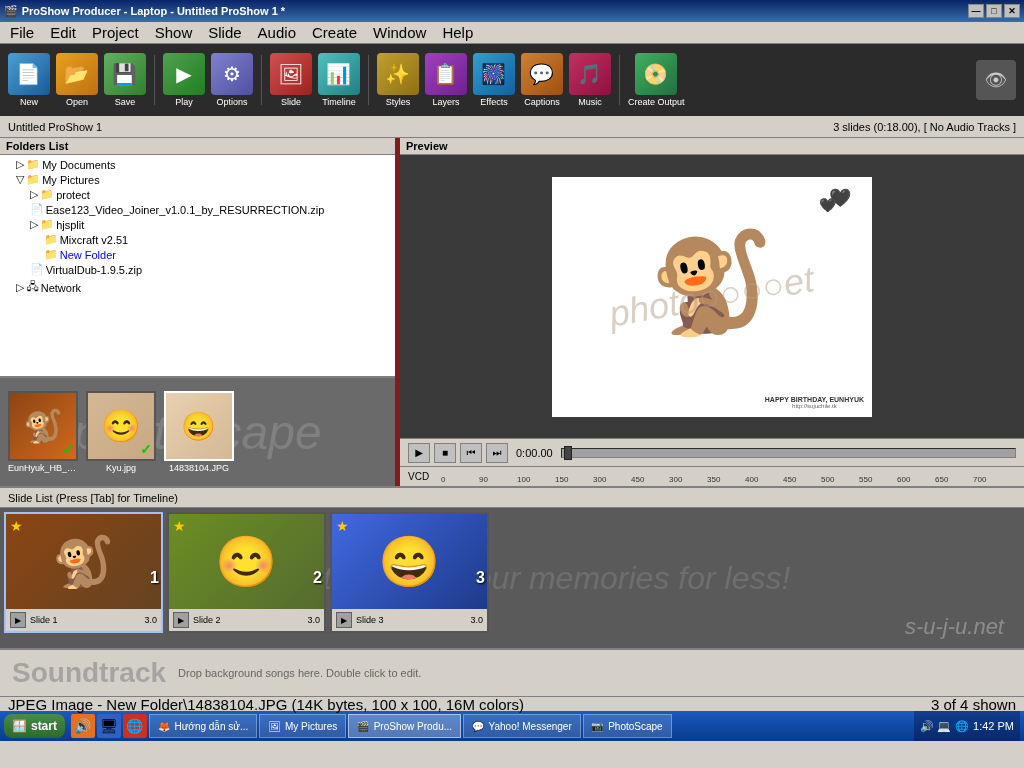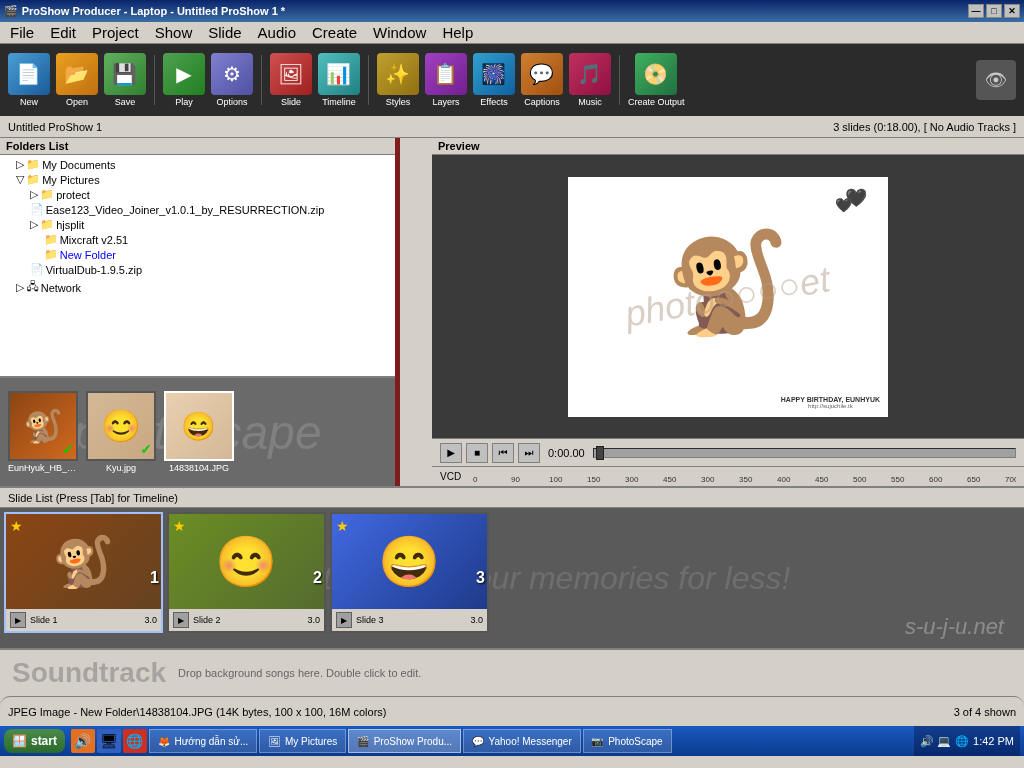--- a/index.html
+++ b/index.html
@@ -200,21 +200,20 @@
       font-style: italic;
       pointer-events: none;
       white-space: nowrap;
     }
 
     
     #right-panel {
       flex: 1;
       display: flex;
       flex-direction: column;
-      padding-left: 32px;
     }
     #preview-header {
       background: #d4d0c8;
       padding: 2px 6px;
       font-size: 11px;
       font-weight: bold;
       border-bottom: 1px solid #808080;
     }
     #preview-area {
       background: #3a3a3a;
@@ -422,28 +421,27 @@
       opacity: 0.6;
     }
     #soundtrack-hint {
       font-size: 11px;
       color: #666;
     }
 
     
     #statusbar {
       background: #d4d0c8;
-      height: 30px;
+      height: 15px;
       display: flex;
       align-items: center;
       justify-content: space-between;
       padding: 0 8px;
       border-top: 1px solid #808080;
-      font-size: 11px;
-      border-radius: 10px;
+      font-size: 15px;
     }
 
     
     #taskbar {
       background: linear-gradient(to bottom, #1a5abf, #0a3a8f);
       height: 30px;
       display: flex;
       align-items: center;
       padding: 0 4px;
       gap: 2px;

